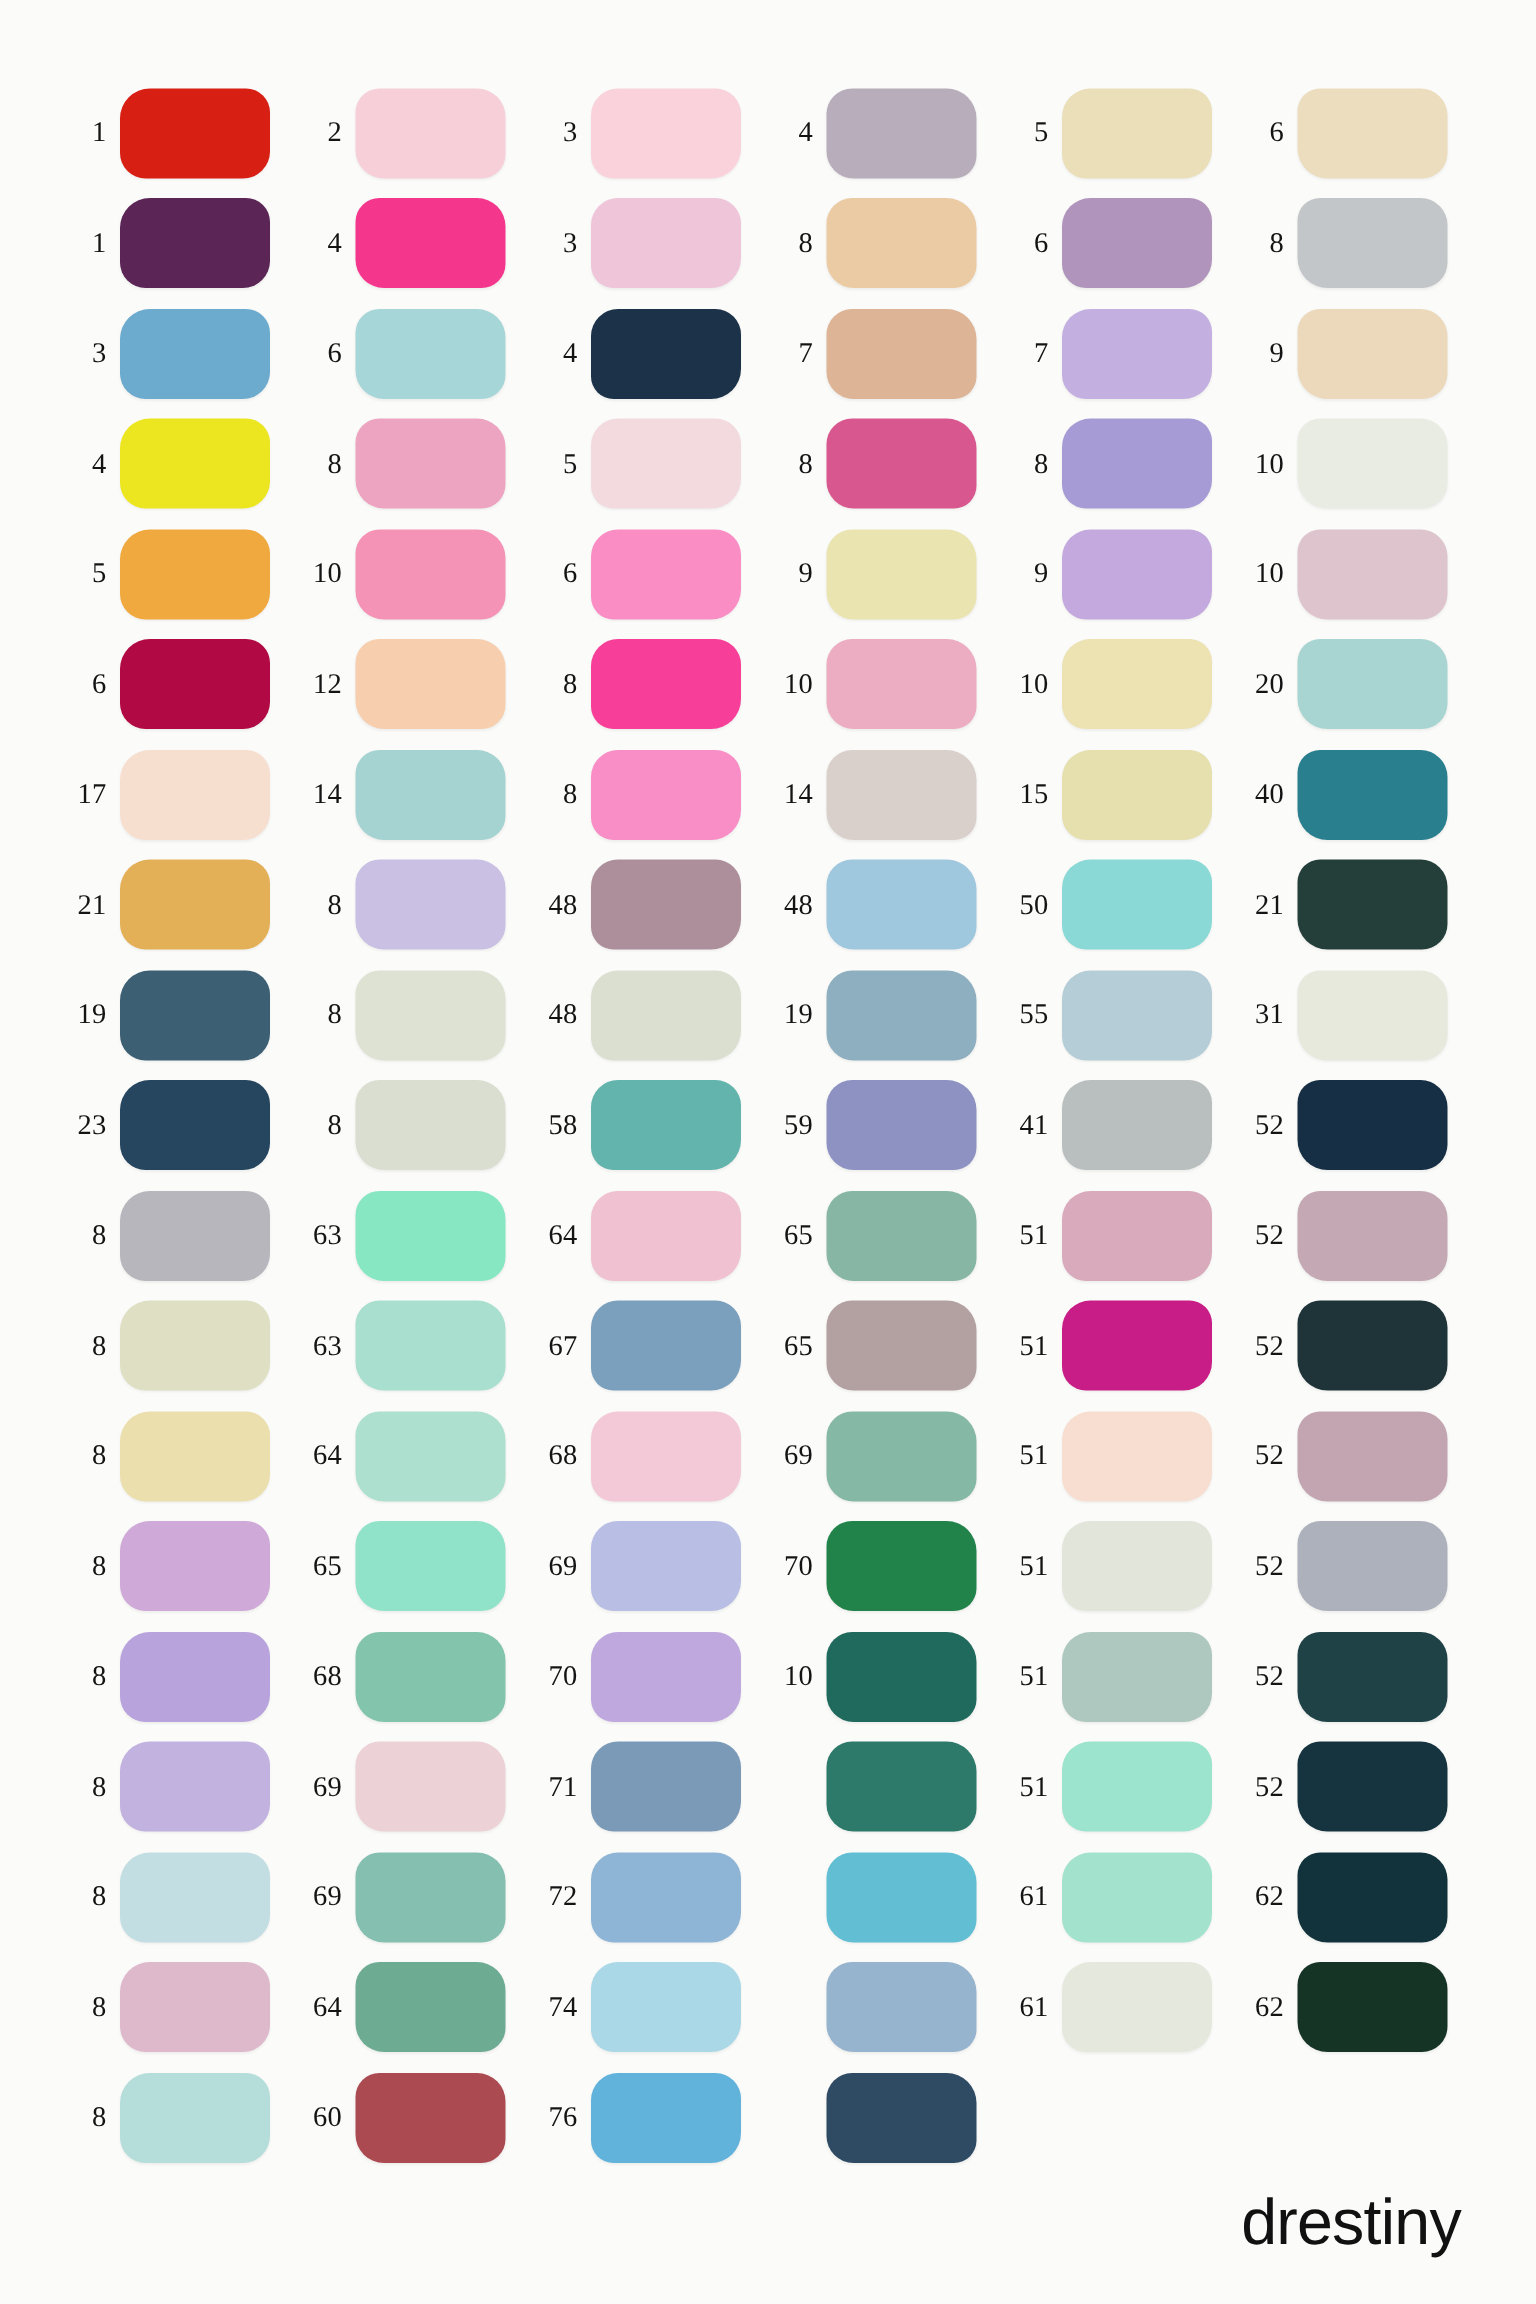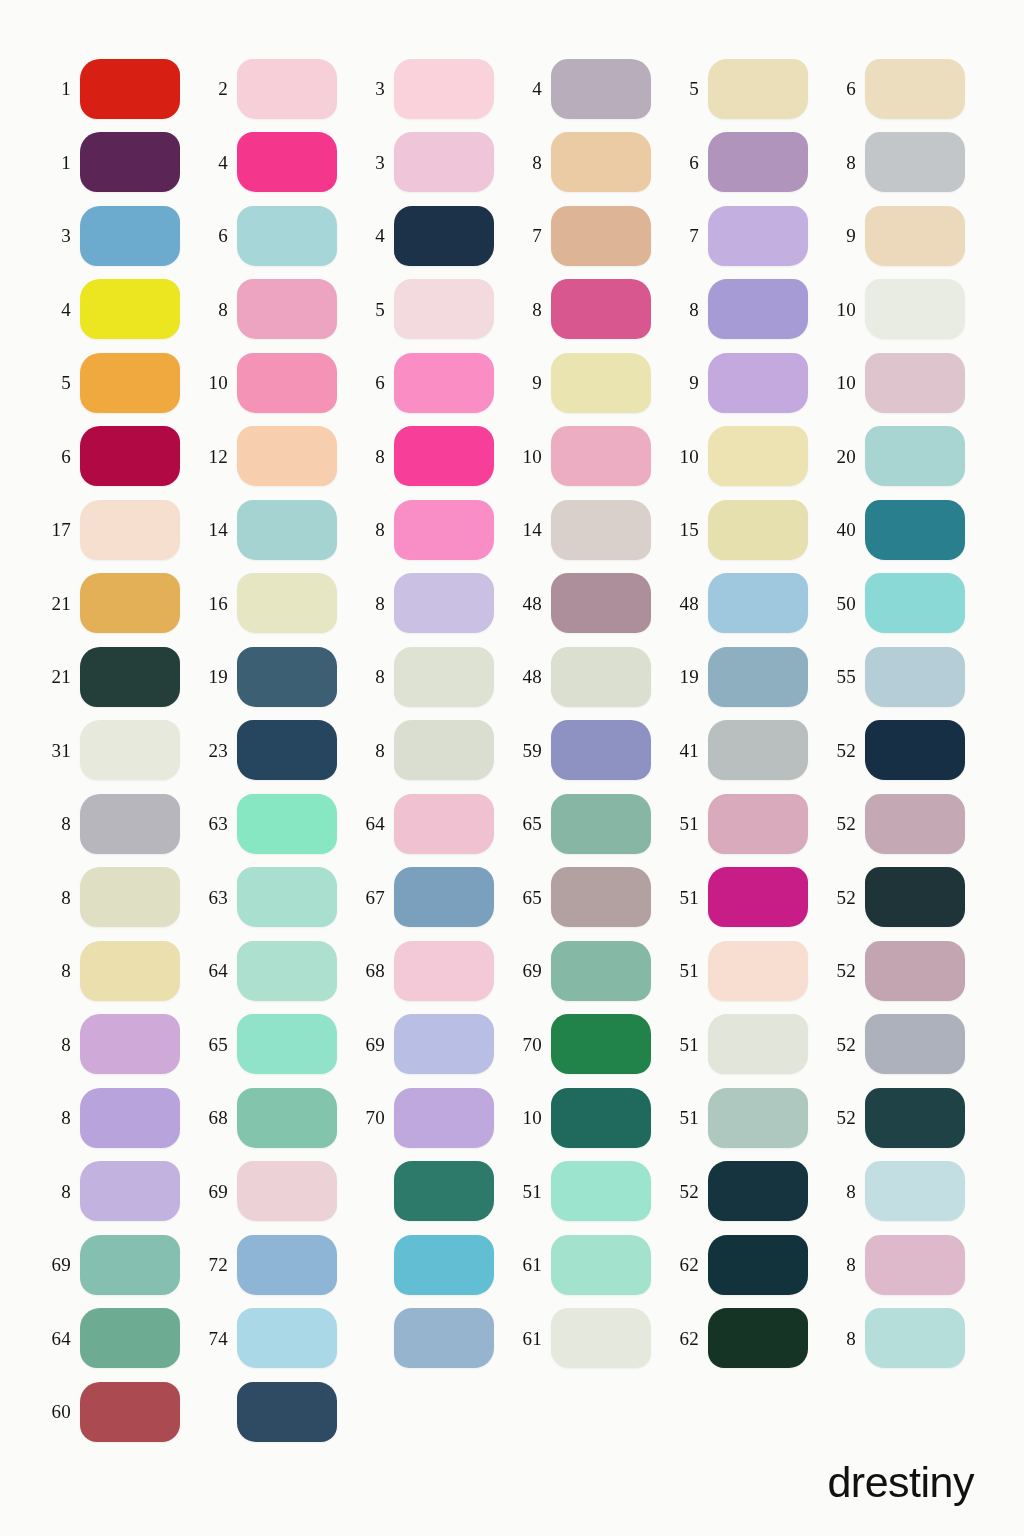--- a/index.html
+++ b/index.html
@@ -255,24 +255,20 @@
       </div>
       <div class="swatch-cell">
         <span class="swatch-label">40</span>
         <span class="swatch-chip" style="background: rgb(41, 127, 142);"></span>
       </div>
       <div class="swatch-cell">
         <span class="swatch-label">21</span>
         <span class="swatch-chip" style="background: rgb(227, 176, 88);"></span>
       </div>
       <div class="swatch-cell">
-        <span class="swatch-label">16</span>
-        <span class="swatch-chip" style="background: rgb(231, 230, 194);"></span>
-      </div>
-      <div class="swatch-cell">
         <span class="swatch-label">8</span>
         <span class="swatch-chip" style="background: rgb(201, 192, 227);"></span>
       </div>
       <div class="swatch-cell">
         <span class="swatch-label">48</span>
         <span class="swatch-chip" style="background: rgb(172, 143, 155);"></span>
       </div>
       <div class="swatch-cell">
         <span class="swatch-label">48</span>
         <span class="swatch-chip" style="background: rgb(159, 200, 222);"></span>
@@ -311,20 +307,24 @@
       </div>
       <div class="swatch-cell">
         <span class="swatch-label">23</span>
         <span class="swatch-chip" style="background: rgb(38, 70, 95);"></span>
       </div>
       <div class="swatch-cell">
         <span class="swatch-label">8</span>
         <span class="swatch-chip" style="background: rgb(217, 222, 208);"></span>
       </div>
       <div class="swatch-cell">
+        <span class="swatch-label">58</span>
+        <span class="swatch-chip" style="background: rgb(98, 180, 172);"></span>
+      </div>
+      <div class="swatch-cell">
         <span class="swatch-label">59</span>
         <span class="swatch-chip" style="background: rgb(141, 146, 195);"></span>
       </div>
       <div class="swatch-cell">
         <span class="swatch-label">41</span>
         <span class="swatch-chip" style="background: rgb(185, 191, 191);"></span>
       </div>
       <div class="swatch-cell">
         <span class="swatch-label">52</span>
         <span class="swatch-chip" style="background: rgb(23, 47, 69);"></span>
@@ -451,20 +451,24 @@
       </div>
       <div class="swatch-cell">
         <span class="swatch-label">8</span>
         <span class="swatch-chip" style="background: rgb(193, 178, 224);"></span>
       </div>
       <div class="swatch-cell">
         <span class="swatch-label">69</span>
         <span class="swatch-chip" style="background: rgb(236, 210, 214);"></span>
       </div>
       <div class="swatch-cell">
+        <span class="swatch-label">71</span>
+        <span class="swatch-chip" style="background: rgb(122, 154, 183);"></span>
+      </div>
+      <div class="swatch-cell">
         <span class="swatch-label"></span>
         <span class="swatch-chip" style="background: rgb(45, 122, 107);"></span>
       </div>
       <div class="swatch-cell">
         <span class="swatch-label">51</span>
         <span class="swatch-chip" style="background: rgb(156, 228, 205);"></span>
       </div>
       <div class="swatch-cell">
         <span class="swatch-label">52</span>
         <span class="swatch-chip" style="background: rgb(22, 52, 63);"></span>
@@ -517,20 +521,24 @@
         <span class="swatch-label">62</span>
         <span class="swatch-chip" style="background: rgb(22, 52, 38);"></span>
       </div>
       <div class="swatch-cell">
         <span class="swatch-label">8</span>
         <span class="swatch-chip" style="background: rgb(181, 222, 219);"></span>
       </div>
       <div class="swatch-cell">
         <span class="swatch-label">60</span>
         <span class="swatch-chip" style="background: rgb(171, 74, 81);"></span>
+      </div>
+      <div class="swatch-cell">
+        <span class="swatch-label">76</span>
+        <span class="swatch-chip" style="background: rgb(98, 179, 220);"></span>
       </div>
       <div class="swatch-cell">
         <span class="swatch-label"></span>
         <span class="swatch-chip" style="background: rgb(47, 74, 99);"></span>
       </div>
     </div>
 
   <div id="brand-logo">drestiny</div>
 
 </div>

